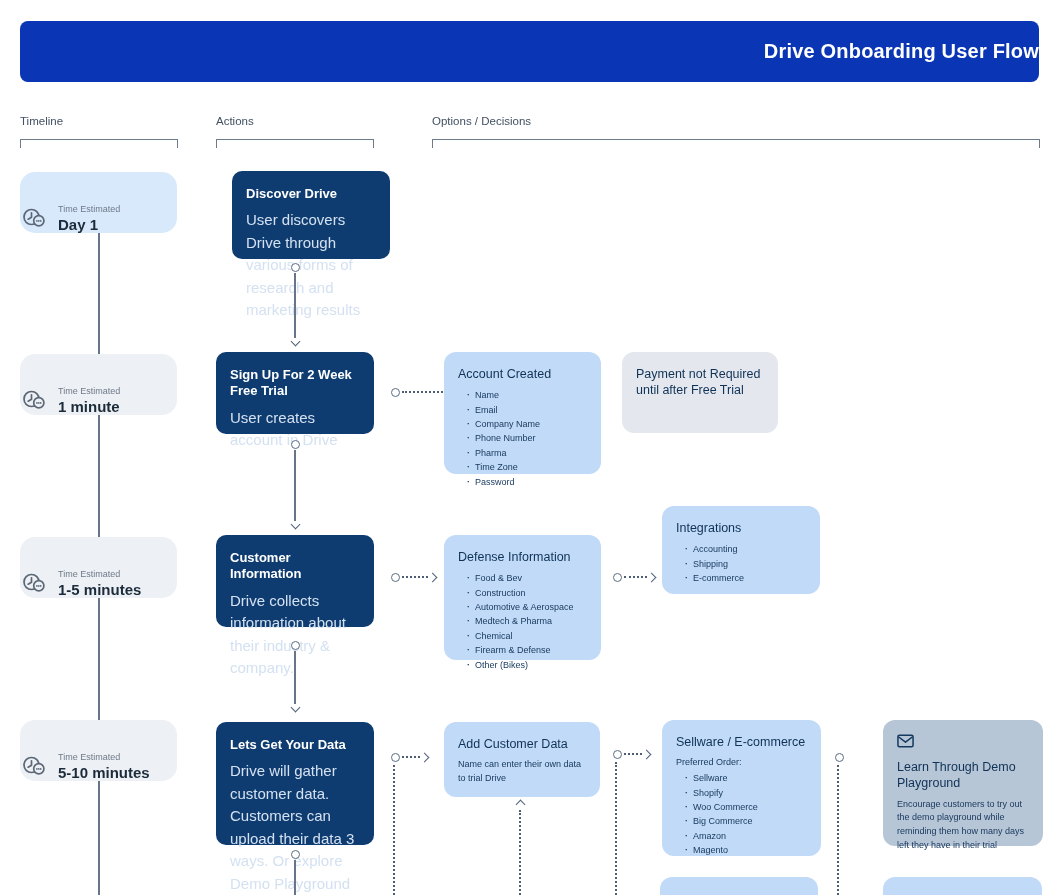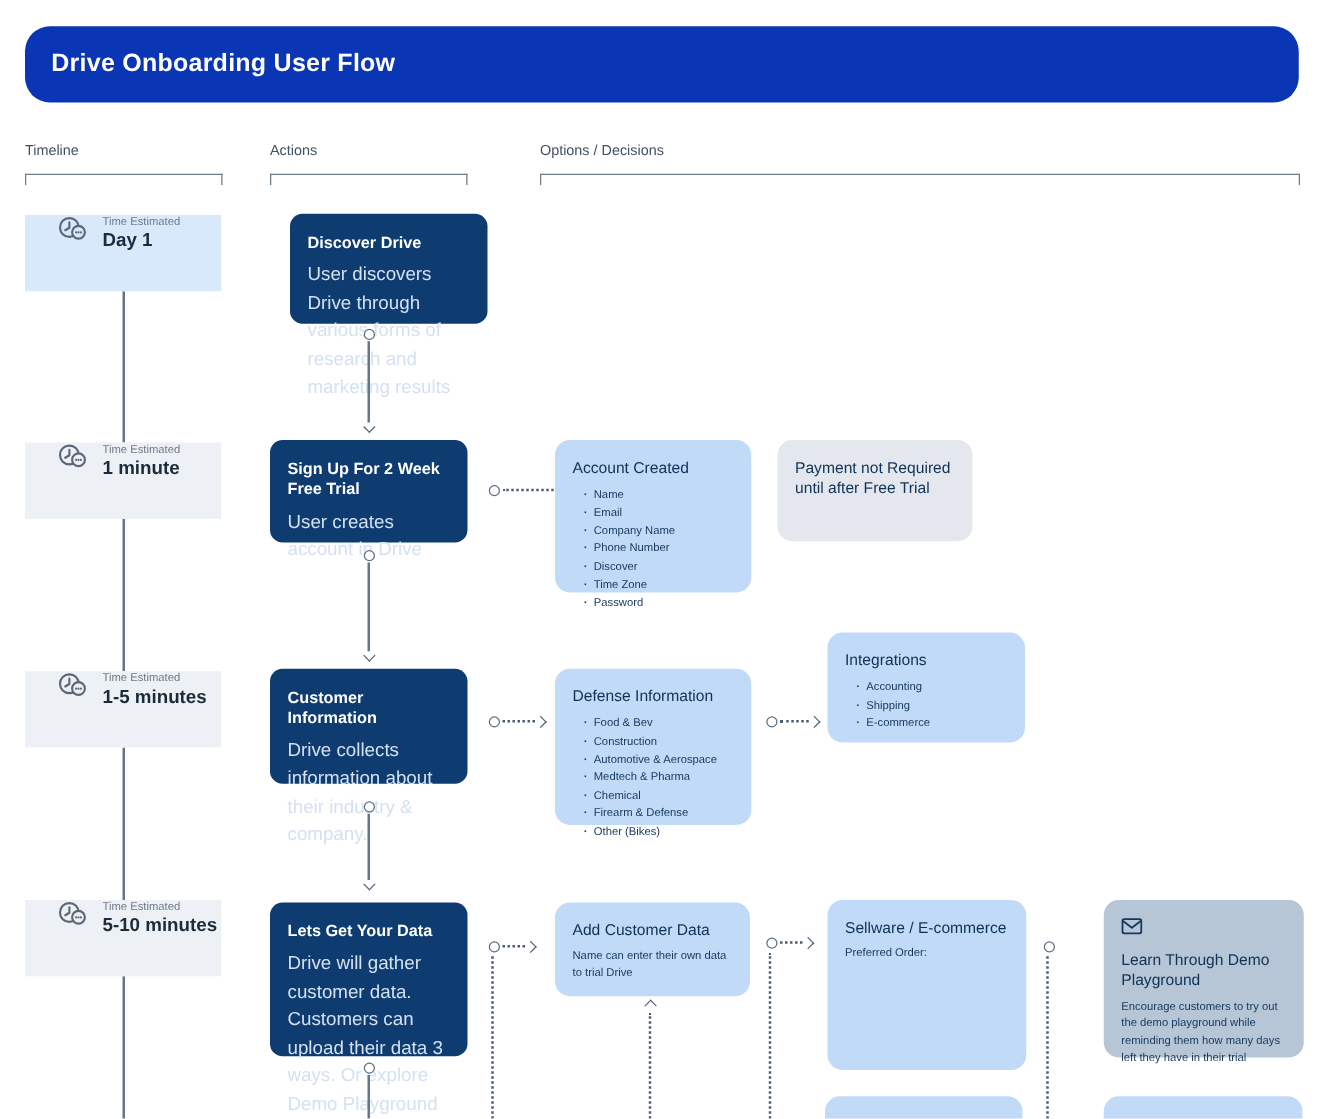--- a/index.html
+++ b/index.html
@@ -3,31 +3,31 @@
 <meta charset="utf-8">
 <style>
   html,body{margin:0;padding:0;background:#ffffff;}
   #canvas{
     position:relative;width:1059px;height:895px;overflow:hidden;background:#ffffff;
     font-family:"Liberation Sans", sans-serif;
   }
   
   .titlebar{
     position:absolute;left:20px;top:21px;width:1019px;height:61px;
-    background:#0a35b4;border-radius:20px;display:flex;align-items:center;
-    padding-left:21px;box-sizing:border-box;
+    background:#0a35b4;border-radius:8px;display:flex;align-items:center;
+    padding-left:21px;box-sizing:border-box;justify-content:flex-end;
   }
   .titlebar .t{color:#ffffff;font-size:20px;font-weight:bold;letter-spacing:.2px;}
   
   .col-label{position:absolute;font-size:11.5px;color:#415062;}
   .bracket{position:absolute;height:9px;border-top:1.6px solid #6e7b8b;
     border-left:1.6px solid #6e7b8b;border-right:1.6px solid #6e7b8b;box-sizing:border-box;}
   
-  .tcard{position:absolute;width:157px;height:61px;border-radius:0;
-    display:flex;align-items:flex-start;gap:11px;padding-left:25px;box-sizing:border-box;}
+  .tcard{position:absolute;width:157px;height:61px;border-radius:15px;
+    display:flex;align-items:flex-end;gap:11px;padding-left:1px;box-sizing:border-box;}
   .tcard.blue{background:#d9e9fc;}
   .tcard.gray{background:#edf0f4;}
   .tcard.blue .badge{fill:#d9e9fc;}
   .tcard.gray .badge{fill:#edf0f4;}
   .tc-label{font-size:9px;color:#6e7a89;margin-bottom:2px;}
   .tc-value{font-size:15px;font-weight:bold;color:#1c2b3a;}
   
   .acard{position:absolute;width:158px;background:#0e3c70;border-radius:10px;
     padding:15px 14px;box-sizing:border-box;}
   .a-title{font-size:13px;font-weight:bold;color:#ffffff;line-height:1.25;margin-bottom:7px;}
@@ -166,21 +166,21 @@
     <div class="a-body">Drive will gather customer data. Customers can upload their data 3 ways. Or explore Demo Playground</div>
   </div>
 
   <div class="ocard" style="left:444px;top:352px;width:157px;height:122px">
     <div class="o-title">Account Created</div>
     <div class="o-list indent">
         <div class="li">Name</div>
         <div class="li">Email</div>
         <div class="li">Company Name</div>
         <div class="li">Phone Number</div>
-        <div class="li">Discover</div>
+        <div class="li">Pharma</div>
         <div class="li">Time Zone</div>
         <div class="li">Password</div>
       </div>
   </div>
 
   <div class="ocard gray" style="left:622px;top:352px;width:156px;height:81px">
     <div class="o-title">Payment not Required until after Free Trial</div>
   </div>
 
   <div class="ocard" style="left:444px;top:535px;width:157px;height:125px">
@@ -206,20 +206,28 @@
   </div>
 
   <div class="ocard" style="left:444px;top:722px;width:156px;height:75px">
     <div class="o-title">Add Customer Data</div>
     <div class="o-body">Name can enter their own data to trial Drive</div>
   </div>
 
   <div class="ocard" style="left:662px;top:720px;width:159px;height:136px">
     <div class="o-title">Sellware / E-commerce</div>
     <div class="o-sub">Preferred Order:</div>
+    <div class="o-list indent">
+        <div class="li">Sellware</div>
+        <div class="li">Shopify</div>
+        <div class="li">Woo Commerce</div>
+        <div class="li">Big Commerce</div>
+        <div class="li">Amazon</div>
+        <div class="li">Magento</div>
+      </div>
   </div>
 
   <div class="ocard slate" style="left:883px;top:720px;width:160px;height:126px">
     <div class="mail">
       <svg width="17" height="14" viewBox="0 0 18 14">
         <rect x="1" y="1" width="16" height="12" rx="1.5" fill="none" stroke="#14395f" stroke-width="1.6"></rect>
         <path d="M1.5 2.5 L9 8.2 L16.5 2.5" fill="none" stroke="#14395f" stroke-width="1.6" stroke-linejoin="round"></path>
       </svg>
     </div>
     <div class="o-title" style="max-width:125px">Learn Through Demo Playground</div>

